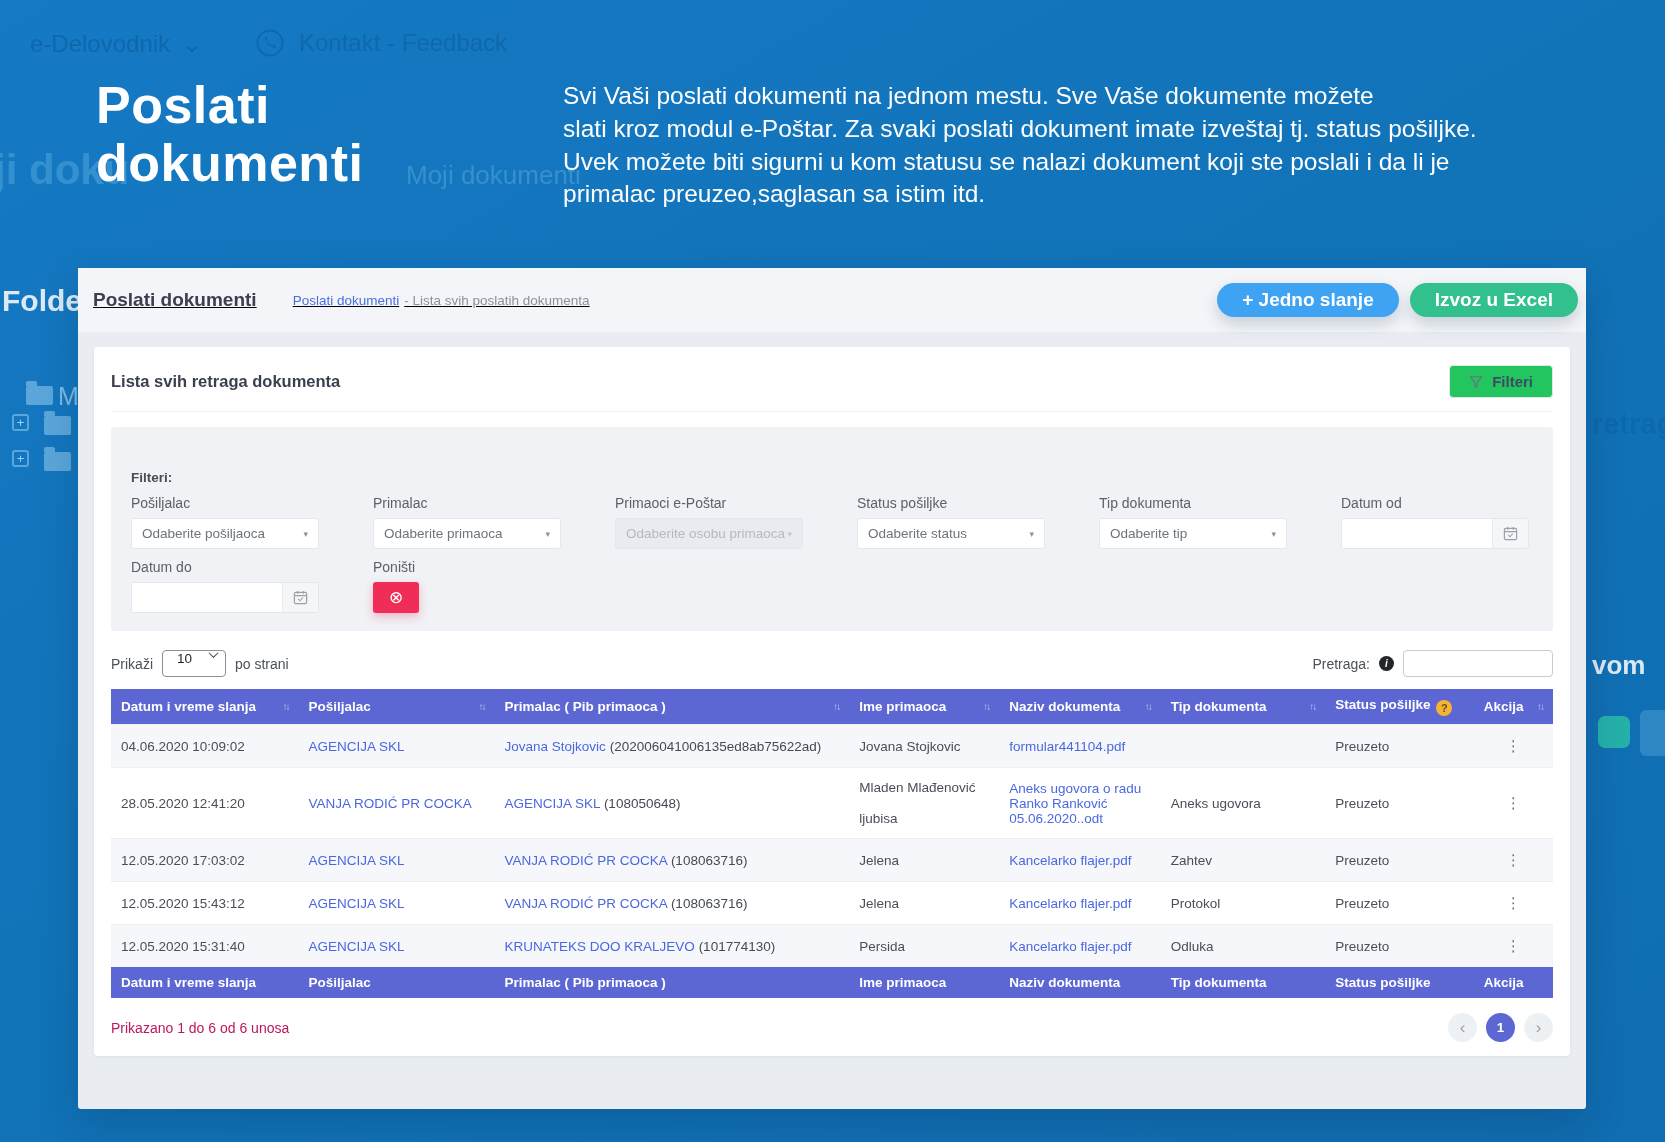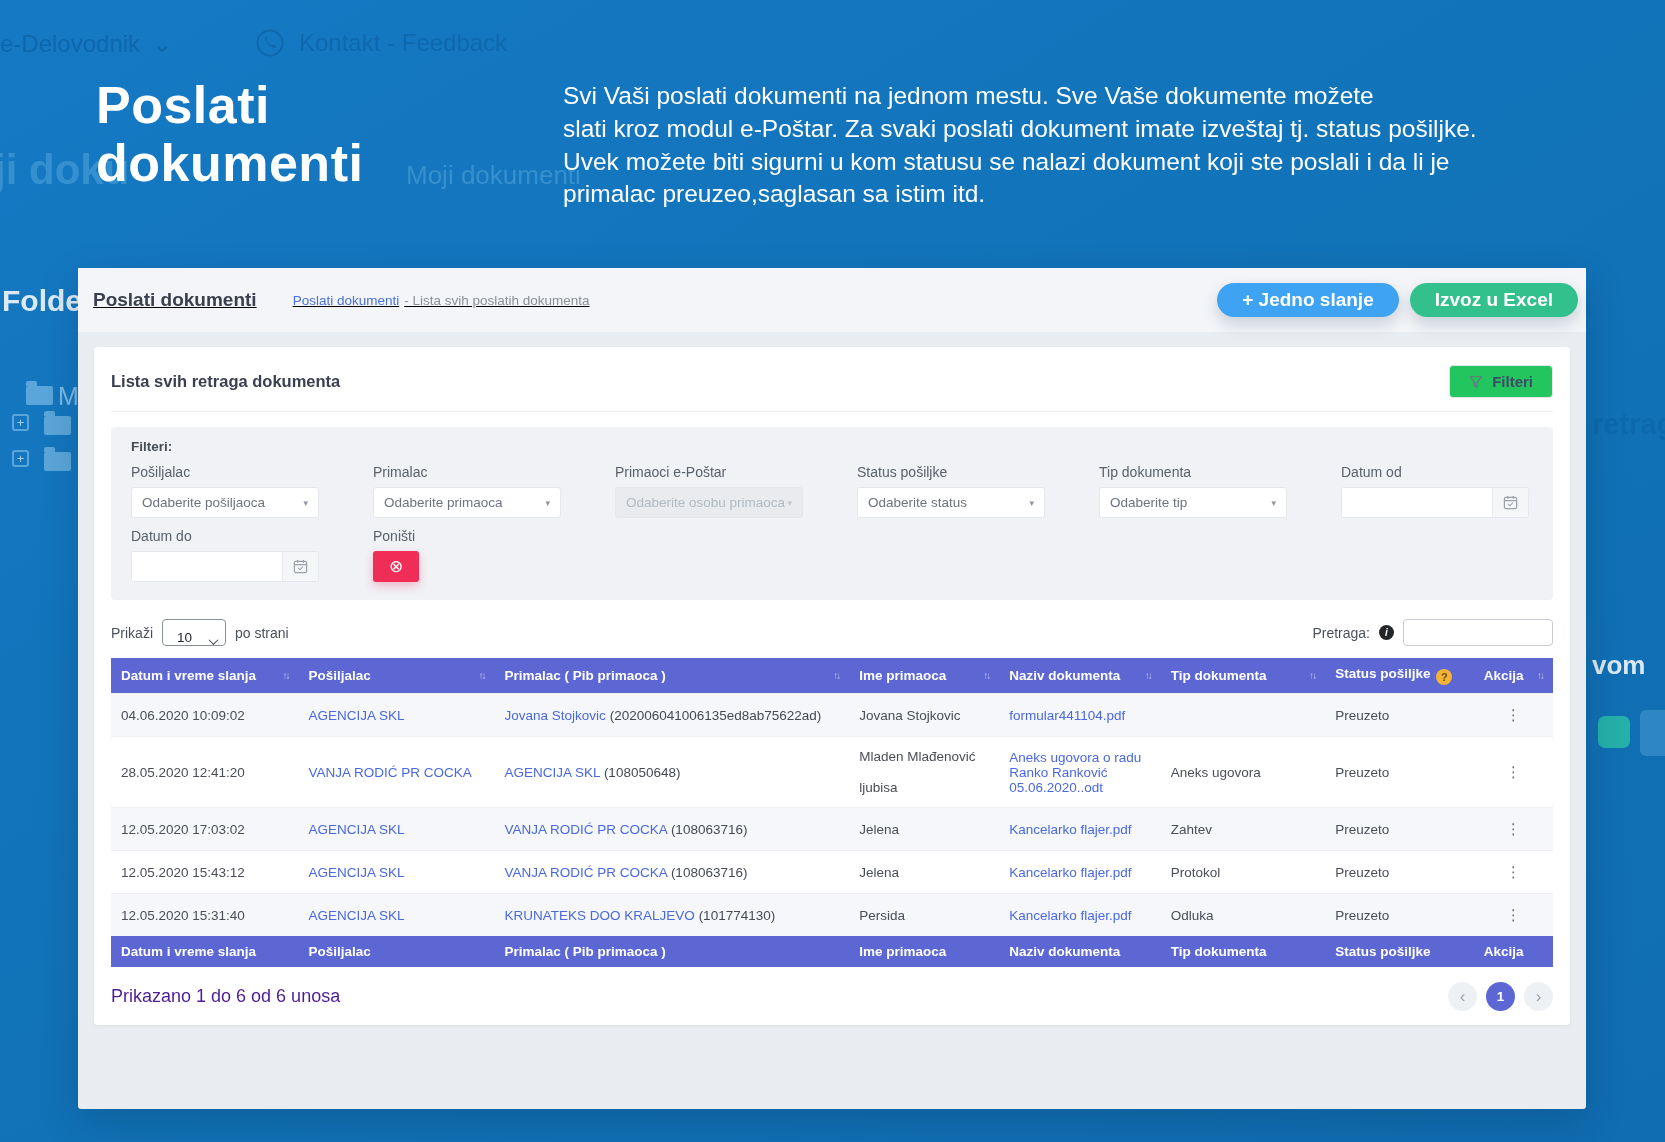--- a/index.html
+++ b/index.html
@@ -2,21 +2,21 @@
 <html><head>
 <meta charset="utf-8">
 <style>
   * { margin:0; padding:0; box-sizing:border-box; }
   body { font-family:"Liberation Sans", sans-serif; background:#0f6cb0; }
   .page { position:relative; width:1665px; height:1142px; overflow:hidden;
           background:linear-gradient(150deg,#1579c4 0%, #1173b8 48%, #106db1 100%); }
 
   
   .ghost { position:absolute; pointer-events:none; }
-  .g-brand { left:0; top:30px; font-size:24px; color:#0b5c9c; opacity:.6; display:flex; gap:12px; align-items:center;}
+  .g-brand { left:0; top:30px; font-size:24px; color:#0b5c9c; opacity:.6; display:flex; gap:12px; align-items:center;padding-left:30px;}
   .g-contact { left:255px; top:28px; font-size:24px; color:#0b5c9c; opacity:.55; display:flex; gap:14px; align-items:center;}
   .g-large { left:-6px; top:146px; font-size:42px; font-weight:bold; color:#57a9dd; opacity:.5; }
   .g-docs { left:406px; top:160px; font-size:26px; color:#54a6da; opacity:.55; }
   .g-folder { left:2px; top:284px; font-size:30px; font-weight:bold; color:#ffffff; opacity:.85; }
   .g-mo { left:58px; top:382px; font-size:25px; color:#9fd0ef; opacity:.75; }
   .g-pretraga { left:1592px; top:408px; font-size:29px; font-weight:bold; color:#0d68ab; opacity:.8; }
   .g-vom { left:1592px; top:650px; font-size:26px; font-weight:bold; color:#ffffff; opacity:.85; }
   .g-fold-ic { width:27px; height:19px; background:rgba(150,205,240,.55); border-radius:2px; position:absolute; }
   .g-fold-ic:before { content:""; position:absolute; top:-5px; left:0; width:11px; height:5px; background:inherit; border-radius:2px 2px 0 0; }
   .g-plus { position:absolute; width:17px; height:17px; border:2px solid rgba(150,205,240,.55); border-radius:3px; color:rgba(200,230,250,.8); font-size:13px; line-height:13px; text-align:center; }
@@ -39,55 +39,55 @@
   .btn-pill { height:34px; border:none; border-radius:17px; padding:0 25px; font-size:19px; font-weight:bold; color:#fff; cursor:pointer; font-family:inherit; box-shadow:0 7px 16px rgba(10,40,80,.18);}
   .btn-blue { background:#3fa3f3; }
   .btn-green { background:#32c08c; }
 
   .card { margin:15px 16px 16px; background:#fff; border-radius:4px; padding:0 17px 14px; box-shadow:0 1px 3px rgba(40,60,90,.07); }
   .card-head { display:flex; justify-content:space-between; align-items:center; padding:18px 0 13px; border-bottom:1px solid #eceef2; }
   .card-title { font-size:16.5px; font-weight:bold; color:#3a3f51; }
   .btn-filters { display:flex; align-items:center; gap:9px; background:#22c55e; border:1px solid #e2e5ea; border-radius:4px; height:33px; padding:0 19px; font-size:15px; color:#3e4b66; cursor:pointer; font-family:inherit;font-weight:bold;}
 
   .filters-box { margin-top:15px; background:#f0f2f6; border-radius:4px; padding:12px 20px 18px; }
-  .filters-heading { font-size:13.5px; font-weight:bold; color:#474c55; }
+  .filters-heading { font-size:13.5px; font-weight:bold; color:#474c55;margin-top:31px; }
   .filter-row { display:flex; gap:54px; }
   .ffield { width:188px; }
   .ffield label { display:block; font-size:14px; color:#5b616b; margin:10px 0 7px; }
   .fselect { display:flex; align-items:center; justify-content:space-between; background:#fff; border:1px solid #e4e7eb; border-radius:3px; height:31px; padding:0 10px; font-size:13.5px; color:#6d747d; cursor:pointer;}
   .fselect .caret { color:#8d939b; font-size:9px; }
   .fselect.disabled { background:#e9ebee; color:#b4bac1; }
   .fselect.disabled .caret { color:#c3c8ce; }
   .fdate { display:flex; height:31px; border:1px solid #e4e7eb; border-radius:3px; overflow:hidden; background:#fff; }
   .fdate input { flex:1; border:none; outline:none; min-width:0; padding:0 8px; font-family:inherit; font-size:13.5px; }
   .fdate .suffix { width:36px; border-left:1px solid #e8eaee; background:#f5f6f8; display:flex; align-items:center; justify-content:center; cursor:pointer;}
   .btn-reset { width:46px; height:31px; border:none; border-radius:3px; background:#ef2d56; color:#fff; font-size:17px; display:flex; align-items:center; justify-content:center; cursor:pointer; box-shadow:0 4px 10px rgba(239,45,86,.3);}
 
   .list-controls { display:flex; justify-content:space-between; align-items:center; margin-top:19px; font-size:14px; color:#4b505a;}
   .lc-left, .lc-right { display:flex; align-items:center; gap:9px; }
-  .len-select { width:64px; height:27px; border:1px solid #8a9097; border-radius:4px; background:#fff; display:flex; align-items:flex-end; justify-content:space-between; padding:0 8px 0 14px; font-size:13.5px; color:#23262b; cursor:pointer;}
+  .len-select { width:64px; height:27px; border:1px solid #8a9097; border-radius:4px; background:#fff; display:flex; align-items:flex-start; justify-content:space-between; padding:0 8px 0 14px; font-size:13.5px; color:#23262b; cursor:pointer;}
   .chev { width:7px; height:7px; border-right:1.6px solid #444; border-bottom:1.6px solid #444; transform:rotate(45deg) translate(-1px,-1px); }
   .info-ic { width:15px; height:15px; border-radius:50%; background:#23272c; color:#fff; font-size:10px; font-weight:bold; display:inline-flex; align-items:center; justify-content:center; font-style:italic;}
   .search-input { width:150px; height:27px; border:1px solid #c7ccd2; border-radius:4px; outline:none; padding:0 8px; font-family:inherit;}
 
   table.grid { width:100%; border-collapse:collapse; table-layout:fixed; margin-top:12px; font-size:13.5px; }
   .grid th { background:#5c67d3; color:#fff; text-align:left; font-weight:bold; padding:8px 10px; font-size:13.5px; overflow:hidden; white-space:nowrap;}
   .grid th .sort { float:right; color:rgba(255,255,255,.6); font-size:10px; letter-spacing:-2px; margin-top:2px; cursor:pointer;}
   .grid td { padding:12px 10px; color:#4a4e57; vertical-align:middle; border-top:1px solid #edeff3; word-wrap:break-word;}
   .grid tbody tr:nth-child(odd) td { background:#f5f7fa; }
   .grid a { color:#4a68e0; text-decoration:none; }
   .pib { color:#454a54; }
   .ime2 { display:block; margin-top:16px; }
   .ime2:empty { display:none; }
   .kebab { color:#6c7076; font-size:15px; cursor:pointer; }
   .td-akcija { text-align:center; }
   .help-badge { display:inline-flex; width:16px; height:16px; border-radius:50%; background:#f5b335; color:#6b4b10; font-size:11px; font-weight:bold; align-items:center; justify-content:center; margin-left:6px; vertical-align:-3px;}
 
   .card-footer { display:flex; justify-content:space-between; align-items:center; margin-top:15px; }
-  .cf-info { font-size:18px; color:#4c1d95; }
+  .cf-info { font-size:14px; color:#be185d; }
   .pager { display:flex; gap:9px; }
   .page-btn { width:29px; height:29px; border-radius:50%; background:#eef1f4; color:#9aa1a9; font-size:17px; display:flex; align-items:center; justify-content:center; cursor:pointer; }
   .page-btn.active { background:#5c67d3; color:#fff; font-size:13.5px; font-weight:bold; }
 </style>
 </head>
 <body>
 
 <div class="page">
 
   <div class="ghost g-brand">

